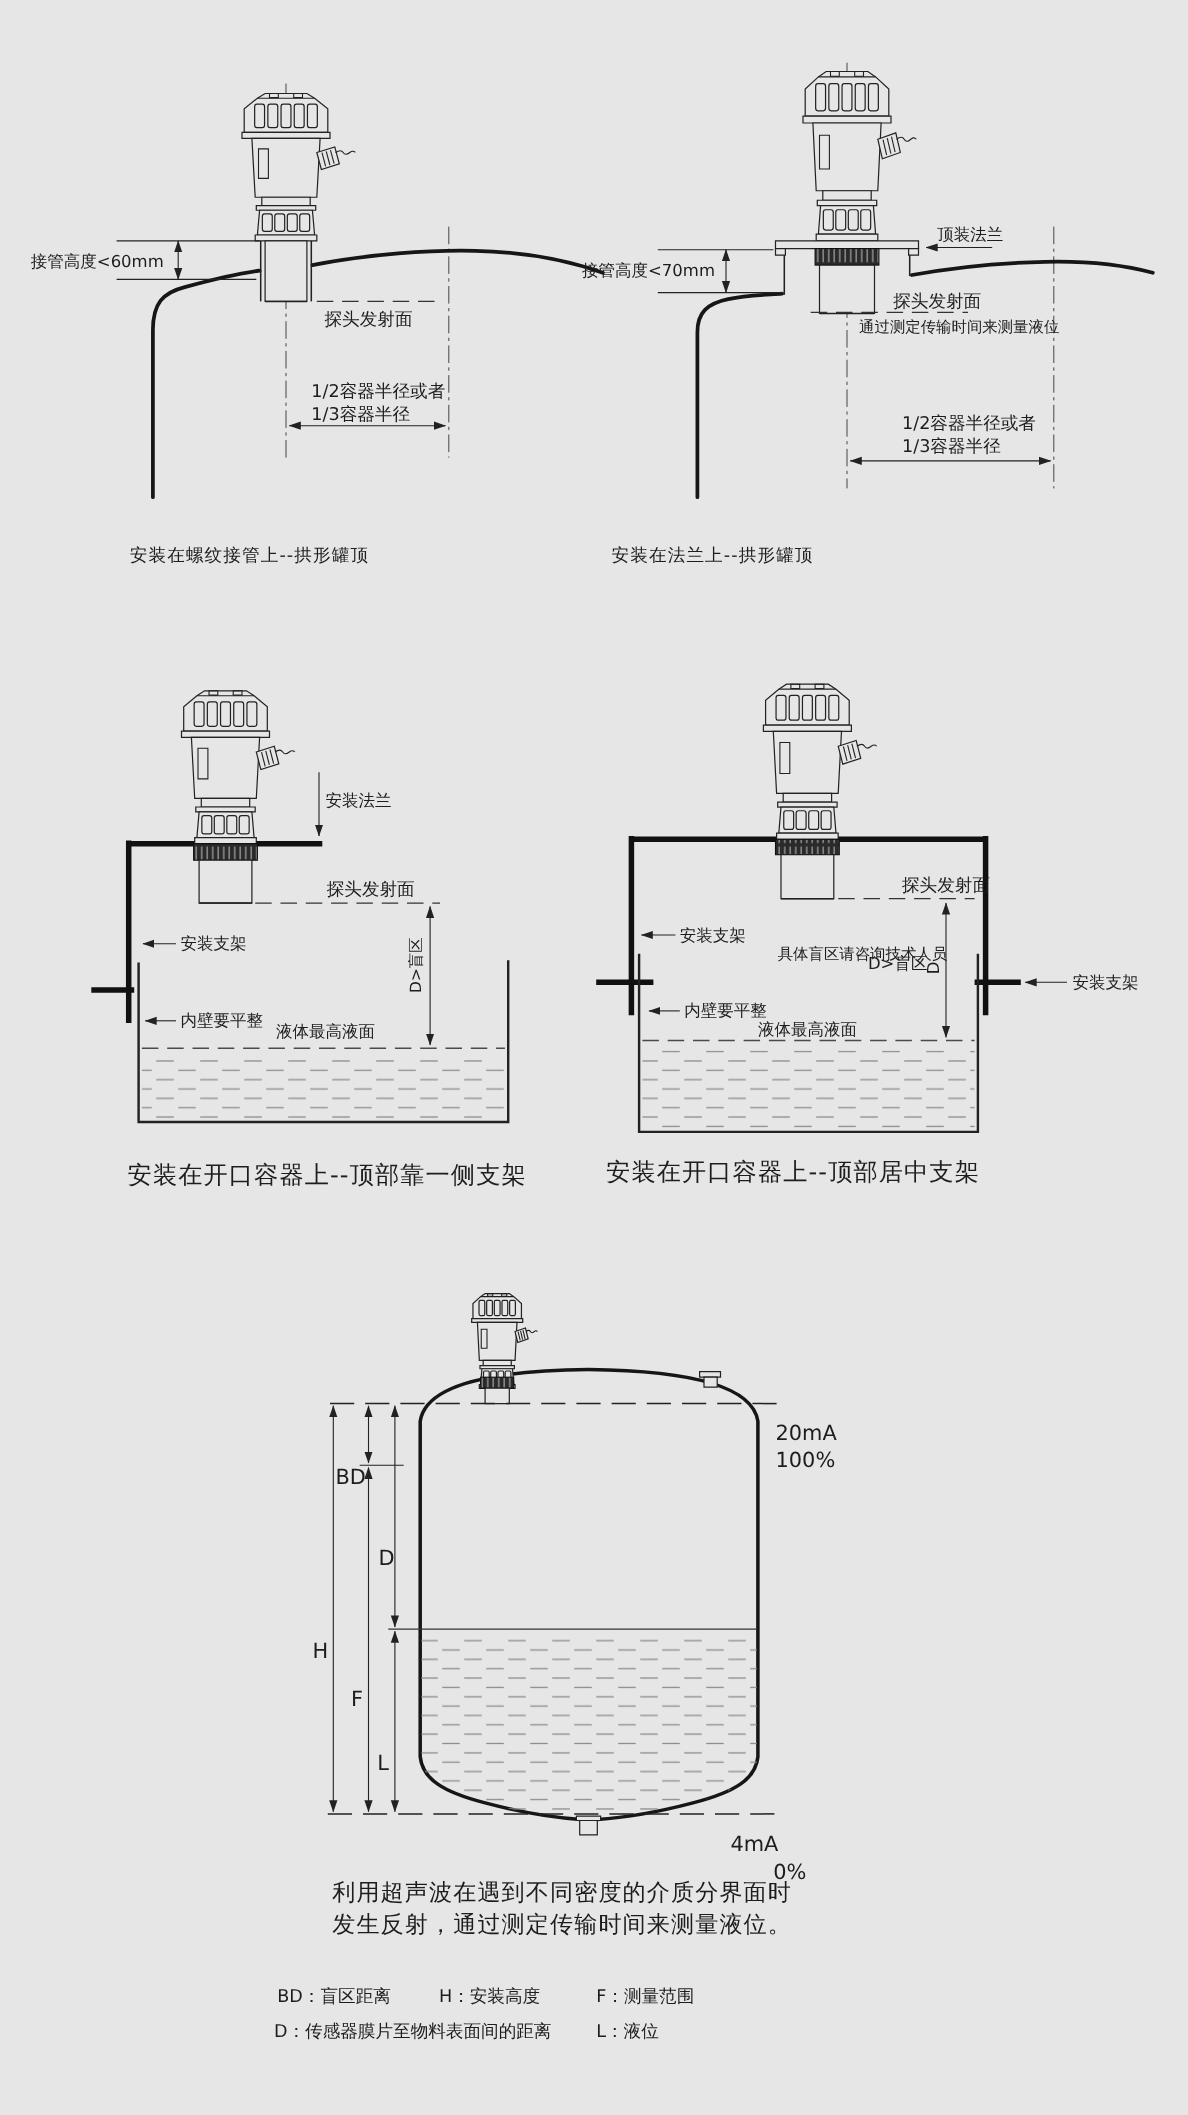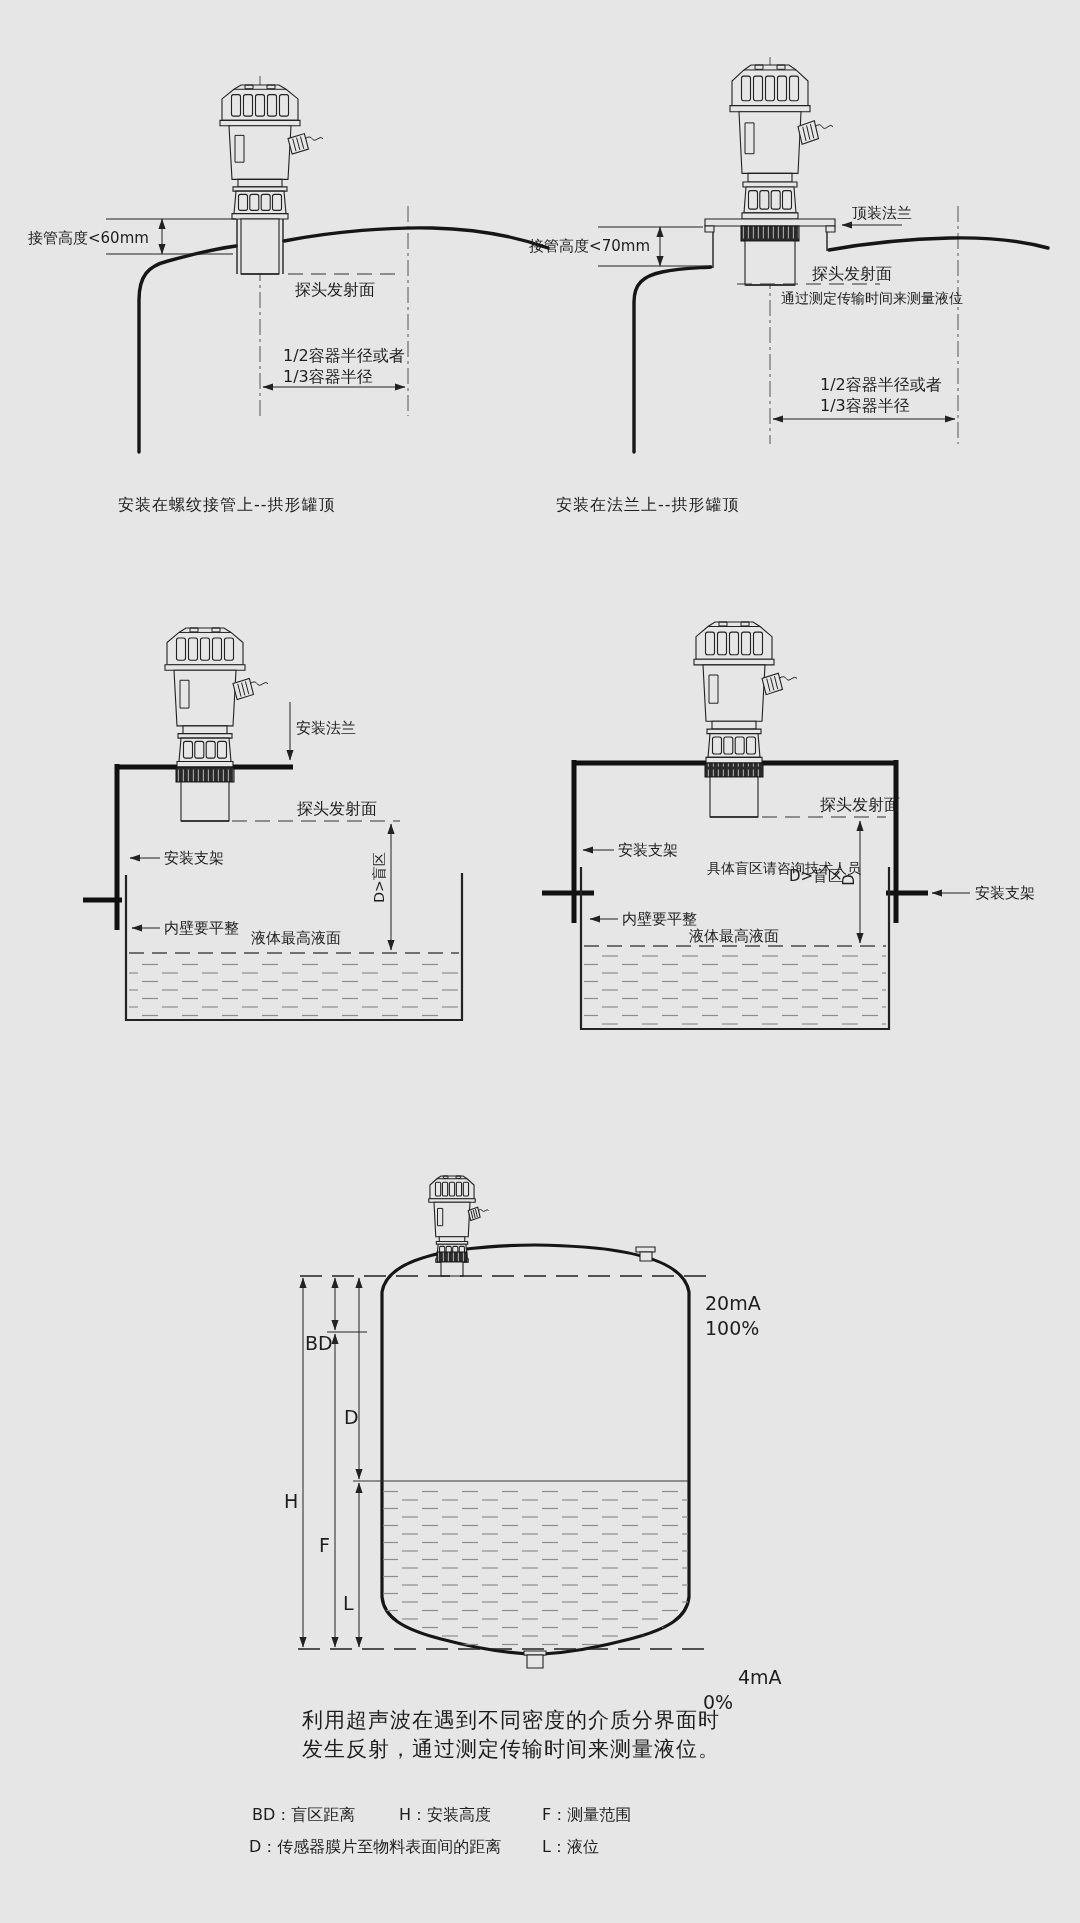--- a/index.html
+++ b/index.html
@@ -214,38 +214,40 @@
 <div class="lbl f16" style="left:820px;top:375px;">1/2容器半径或者</div>
 <div class="lbl f16" style="left:820px;top:396px;">1/3容器半径</div>
 <div class="lbl f17" style="left:556px;top:495px;">安装在法兰上--拱形罐顶</div>
 
 <div class="lbl" style="left:296px;top:719px;">安装法兰</div>
 <div class="lbl f16" style="left:297px;top:799px;">探头发射面</div>
 <div class="lbl" style="left:164px;top:849px;">安装支架</div>
 <div class="lbl" style="left:164px;top:919px;">内壁要平整</div>
 <div class="lbl" style="left:251px;top:929px;">液体最高液面</div>
 <div class="lbl f14 rot" style="left:344px;top:869px;width:70px;">D&gt;盲区</div>
+<div class="lbl f22" style="left:116px;top:1056px;">安装在开口容器上--顶部靠一侧支架</div>
 
 <div class="lbl f16" style="left:820px;top:795px;">探头发射面</div>
 <div class="lbl" style="left:618px;top:841px;">安装支架</div>
 <div class="lbl" style="left:789px;top:867px;">D&gt;盲区</div>
 <div class="lbl rot" style="left:841px;top:871px;width:16px;">D</div>
 <div class="lbl f14" style="left:707px;top:860px;">具体盲区请咨询技术人员</div>
 <div class="lbl" style="left:622px;top:910px;">内壁要平整</div>
 <div class="lbl" style="left:689px;top:927px;">液体最高液面</div>
 <div class="lbl" style="left:975px;top:884px;">安装支架</div>
+<div class="lbl f22" style="left:551px;top:1054px;">安装在开口容器上--顶部居中支架</div>
 
 <div class="lbl f19s" style="left:305px;top:1292px;">BD</div>
 <div class="lbl f19s" style="left:344px;top:1366px;">D</div>
 <div class="lbl f19s" style="left:284px;top:1450px;">H</div>
 <div class="lbl f19s" style="left:319px;top:1494px;">F</div>
 <div class="lbl f19s" style="left:343px;top:1552px;">L</div>
 <div class="lbl f19s" style="left:705px;top:1252px;">20mA</div>
 <div class="lbl f19s" style="left:705px;top:1277px;">100%</div>
-<div class="lbl f19s" style="left:738px;top:1626px;">4mA</div>
+<div class="lbl f19s" style="left:664px;top:1626px;">4mA</div>
 <div class="lbl f19s" style="left:703px;top:1651px;">0%</div>
 
 <div class="lbl f21" style="left:302px;top:1708px;">利用超声波在遇到不同密度的介质分界面时</div>
 <div class="lbl f21" style="left:302px;top:1737px;">发生反射，通过测定传输时间来测量液位。</div>
 
 <div class="lbl f16" style="left:252px;top:1805px;">BD：盲区距离</div>
 <div class="lbl f16" style="left:399px;top:1805px;">H：安装高度</div>
 <div class="lbl f16" style="left:542px;top:1805px;">F：测量范围</div>
 <div class="lbl f16" style="left:249px;top:1837px;">D：传感器膜片至物料表面间的距离</div>
 <div class="lbl f16" style="left:542px;top:1837px;">L：液位</div>

